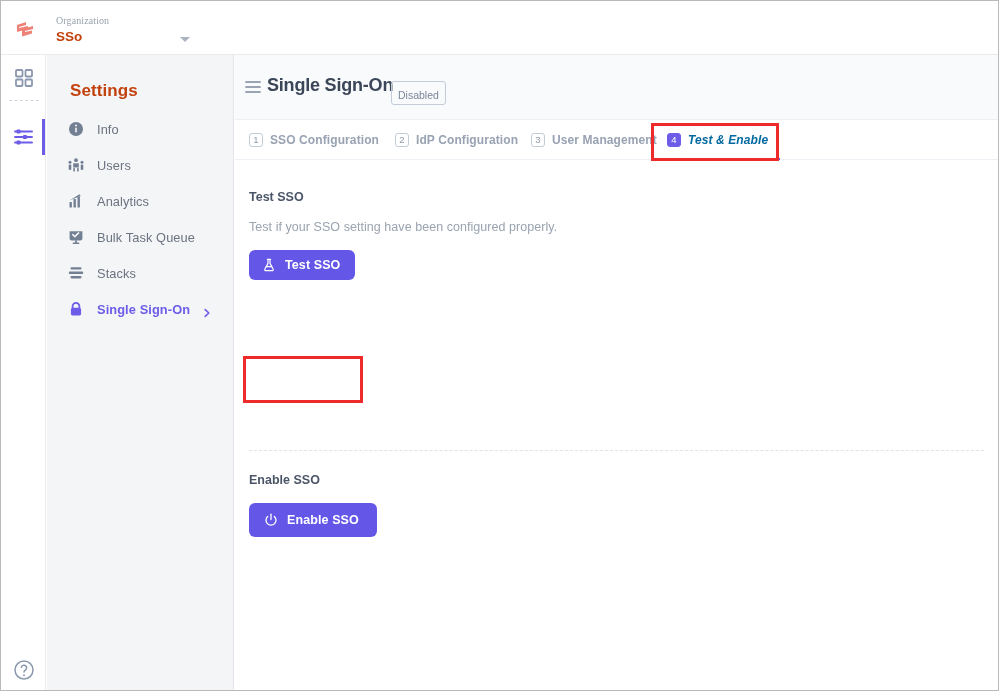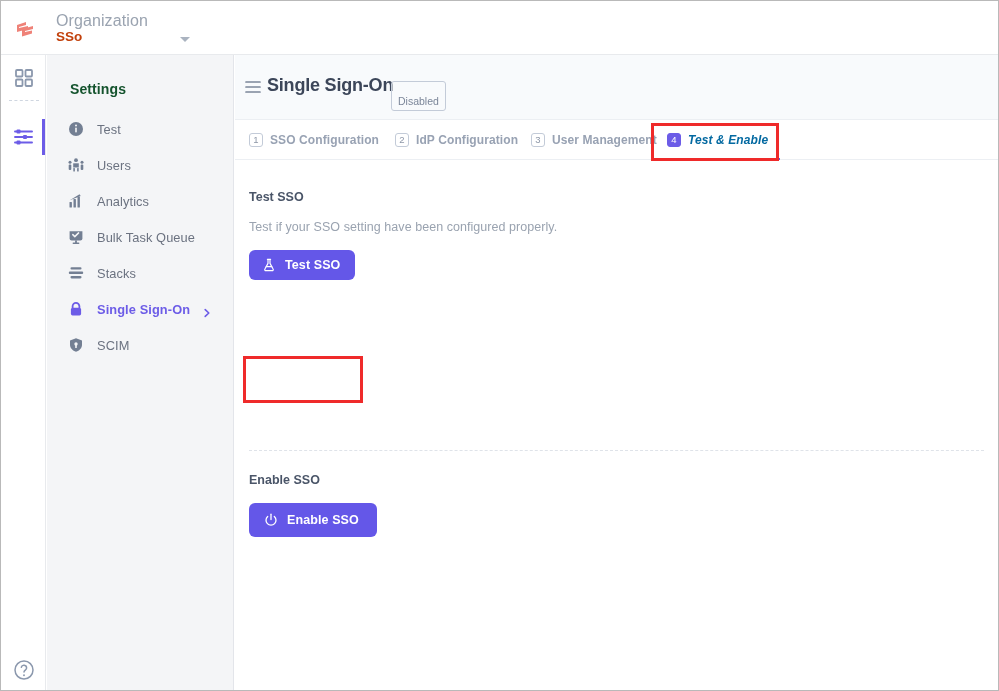--- a/index.html
+++ b/index.html
@@ -26,22 +26,23 @@
   }
   #logo {
     position: absolute; left: 10px; top: 18px;
     width: 28px; height: 22px;
   }
   #org-block {
     position: absolute; left: 55px; top: 13px;
     width: 140px;
   }
   .org-label {
-    font-size: 16px; color: #9aa3b0; line-height: 14px;
+    font-size: 10px; color: #9aa3b0; line-height: 14px;
     letter-spacing: .1px;
+    font-family: Liberation Serif, serif;
   }
   .org-name {
     font-size: 13.5px; color: #c2410c; font-weight: 700;
     line-height: 18px; margin-top: 0;
   }
   #org-caret {
     position: absolute; left: 179px; top: 36px;
     width: 0; height: 0;
     border-left: 5px solid transparent;
     border-right: 5px solid transparent;
@@ -78,21 +79,21 @@
 
   
   #settings-nav {
     position: absolute; left: 46px; top: 54px;
     width: 187px; height: 636px;
     background: #f4f5f7;
     border-right: 1px solid #e3e5ea;
   }
   #settings-title {
     position: absolute; left: 23px; top: 26px;
-    font-size: 14px; font-weight: 700; color: #14532d;
+    font-size: 17px; font-weight: 700; color: #c2410c;
     letter-spacing: .1px;
   }
   #nav-list {
     position: absolute; left: 0; top: 56px;
     width: 187px;
   }
   .nav-item {
     position: relative;
     display: flex; align-items: center;
     height: 36px;
@@ -135,21 +136,21 @@
     position: absolute; left: 10px; top: 25px;
     width: 16px; height: 14px;
   }
   #page-title {
     position: absolute; left: 32px; top: 20px;
     font-size: 18px; font-weight: 700; color: #3c4659;
     letter-spacing: -.2px;
   }
   #status-badge {
     position: absolute; left: 156px; top: 26px;
-    padding: 12px 6px 2px;
+    padding: 6px 6px 2px;
     border: 1px solid #c3cbd8;
     border-radius: 3px;
     font-size: 10.5px;
     color: #7b8699;
     line-height: 14px;
   }
 
   
   #tabs {
     position: relative;
@@ -295,21 +296,21 @@
     <div id="nav-list">
 
       <div class="nav-item">
         <span class="nav-icon">
           <svg width="16" height="16" viewBox="0 0 16 16">
             <circle cx="8" cy="8" r="7" fill="#737f93"></circle>
             <rect x="7.2" y="6.6" width="1.6" height="5" rx=".8" fill="#f4f5f7"></rect>
             <circle cx="8" cy="4.6" r="1" fill="#f4f5f7"></circle>
           </svg>
         </span>
-        <span class="nav-label">Test</span>
+        <span class="nav-label">Info</span>
       </div>
 
       <div class="nav-item">
         <span class="nav-icon">
           <svg width="16" height="16" viewBox="0 0 16 16" fill="#737f93">
             <circle cx="8" cy="3.2" r="1.9"></circle>
             <path d="M5.2 6.3h5.6v4.2H5.2z" rx="1"></path>
             <rect x="5.3" y="11" width="1.6" height="3.6" rx=".5"></rect>
             <rect x="9.1" y="11" width="1.6" height="3.6" rx=".5"></rect>
             <circle cx="2" cy="5.3" r="1.5"></circle>
@@ -364,30 +365,20 @@
           </svg>
         </span>
         <span class="nav-label">Single Sign-On</span>
         <span class="nav-chevron">
           <svg width="10" height="10" viewBox="0 0 10 10" fill="none" stroke="#6c5ce7" stroke-width="1.6" stroke-linecap="round" stroke-linejoin="round">
             <polyline points="3.2,1.6 6.8,5 3.2,8.4"></polyline>
           </svg>
         </span>
       </div>
 
-      <div class="nav-item">
-        <span class="nav-icon">
-          <svg width="16" height="16" viewBox="0 0 16 16">
-            <path d="M8 1.2 L14 3.4 v4.4c0 3.4-2.6 5.8-6 7-3.4-1.2-6-3.6-6-7V3.4z" fill="#737f93"></path>
-            <circle cx="8" cy="7" r="1.7" fill="#f4f5f7"></circle>
-            <rect x="7.2" y="7.8" width="1.6" height="3.2" rx=".6" fill="#f4f5f7"></rect>
-          </svg>
-        </span>
-        <span class="nav-label">SCIM</span>
-      </div>
 
     </div>
   </div>
 
   <div id="main">
 
     <div id="page-header">
       <div id="hamburger">
         <svg width="16" height="14" viewBox="0 0 16 14" stroke="#7b8699" stroke-width="1.7" stroke-linecap="round">
           <line x1="1" y1="2" x2="15" y2="2"></line>

